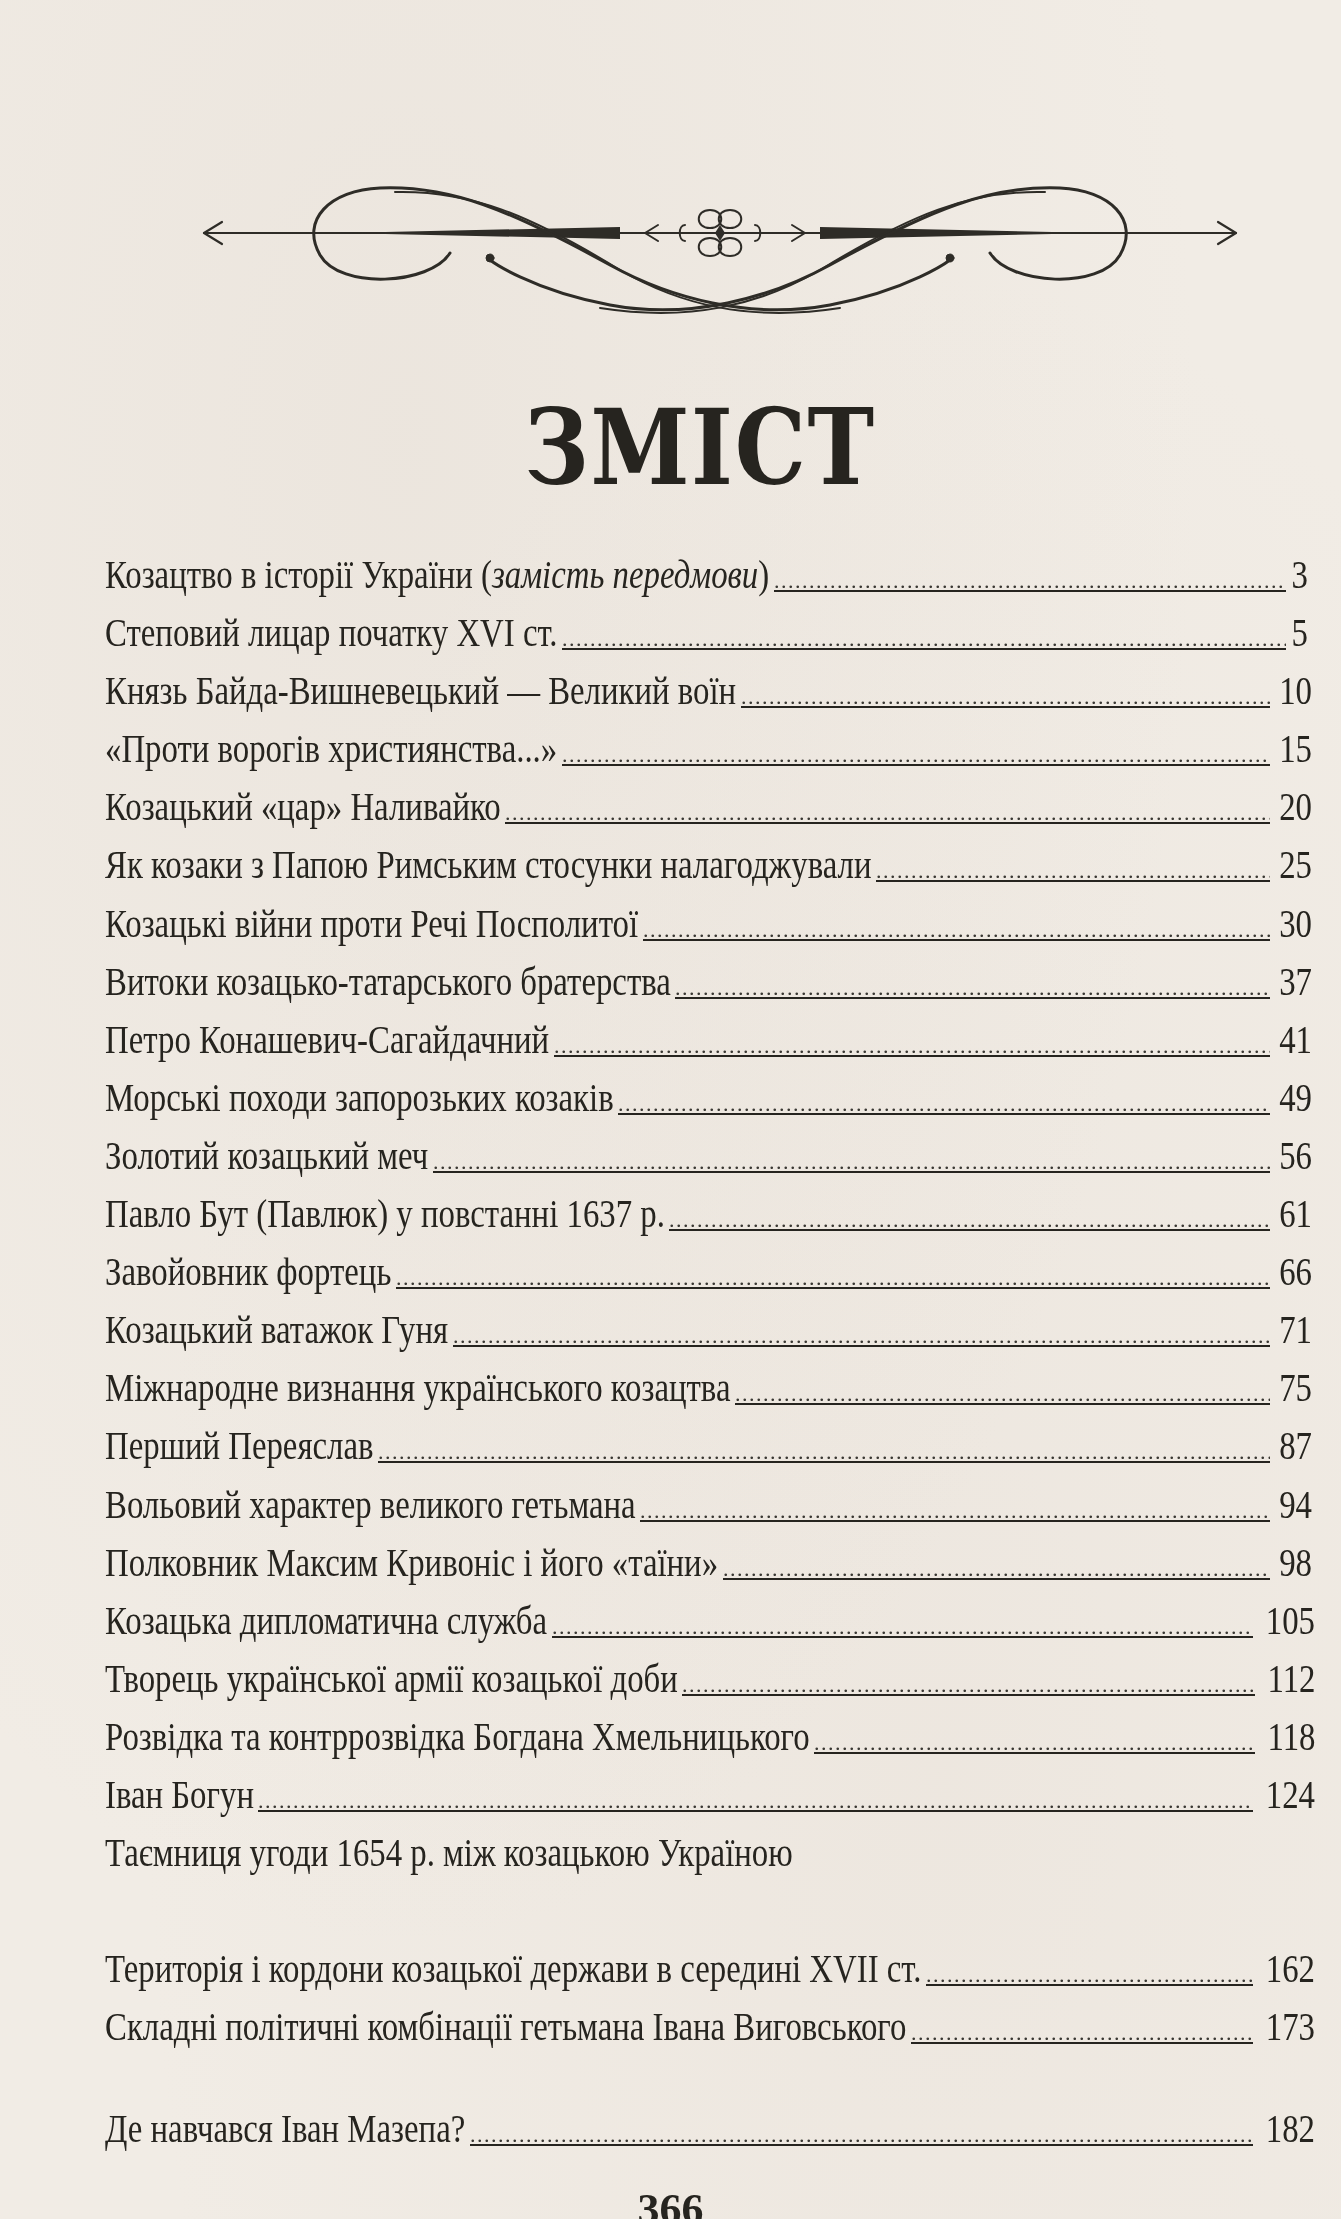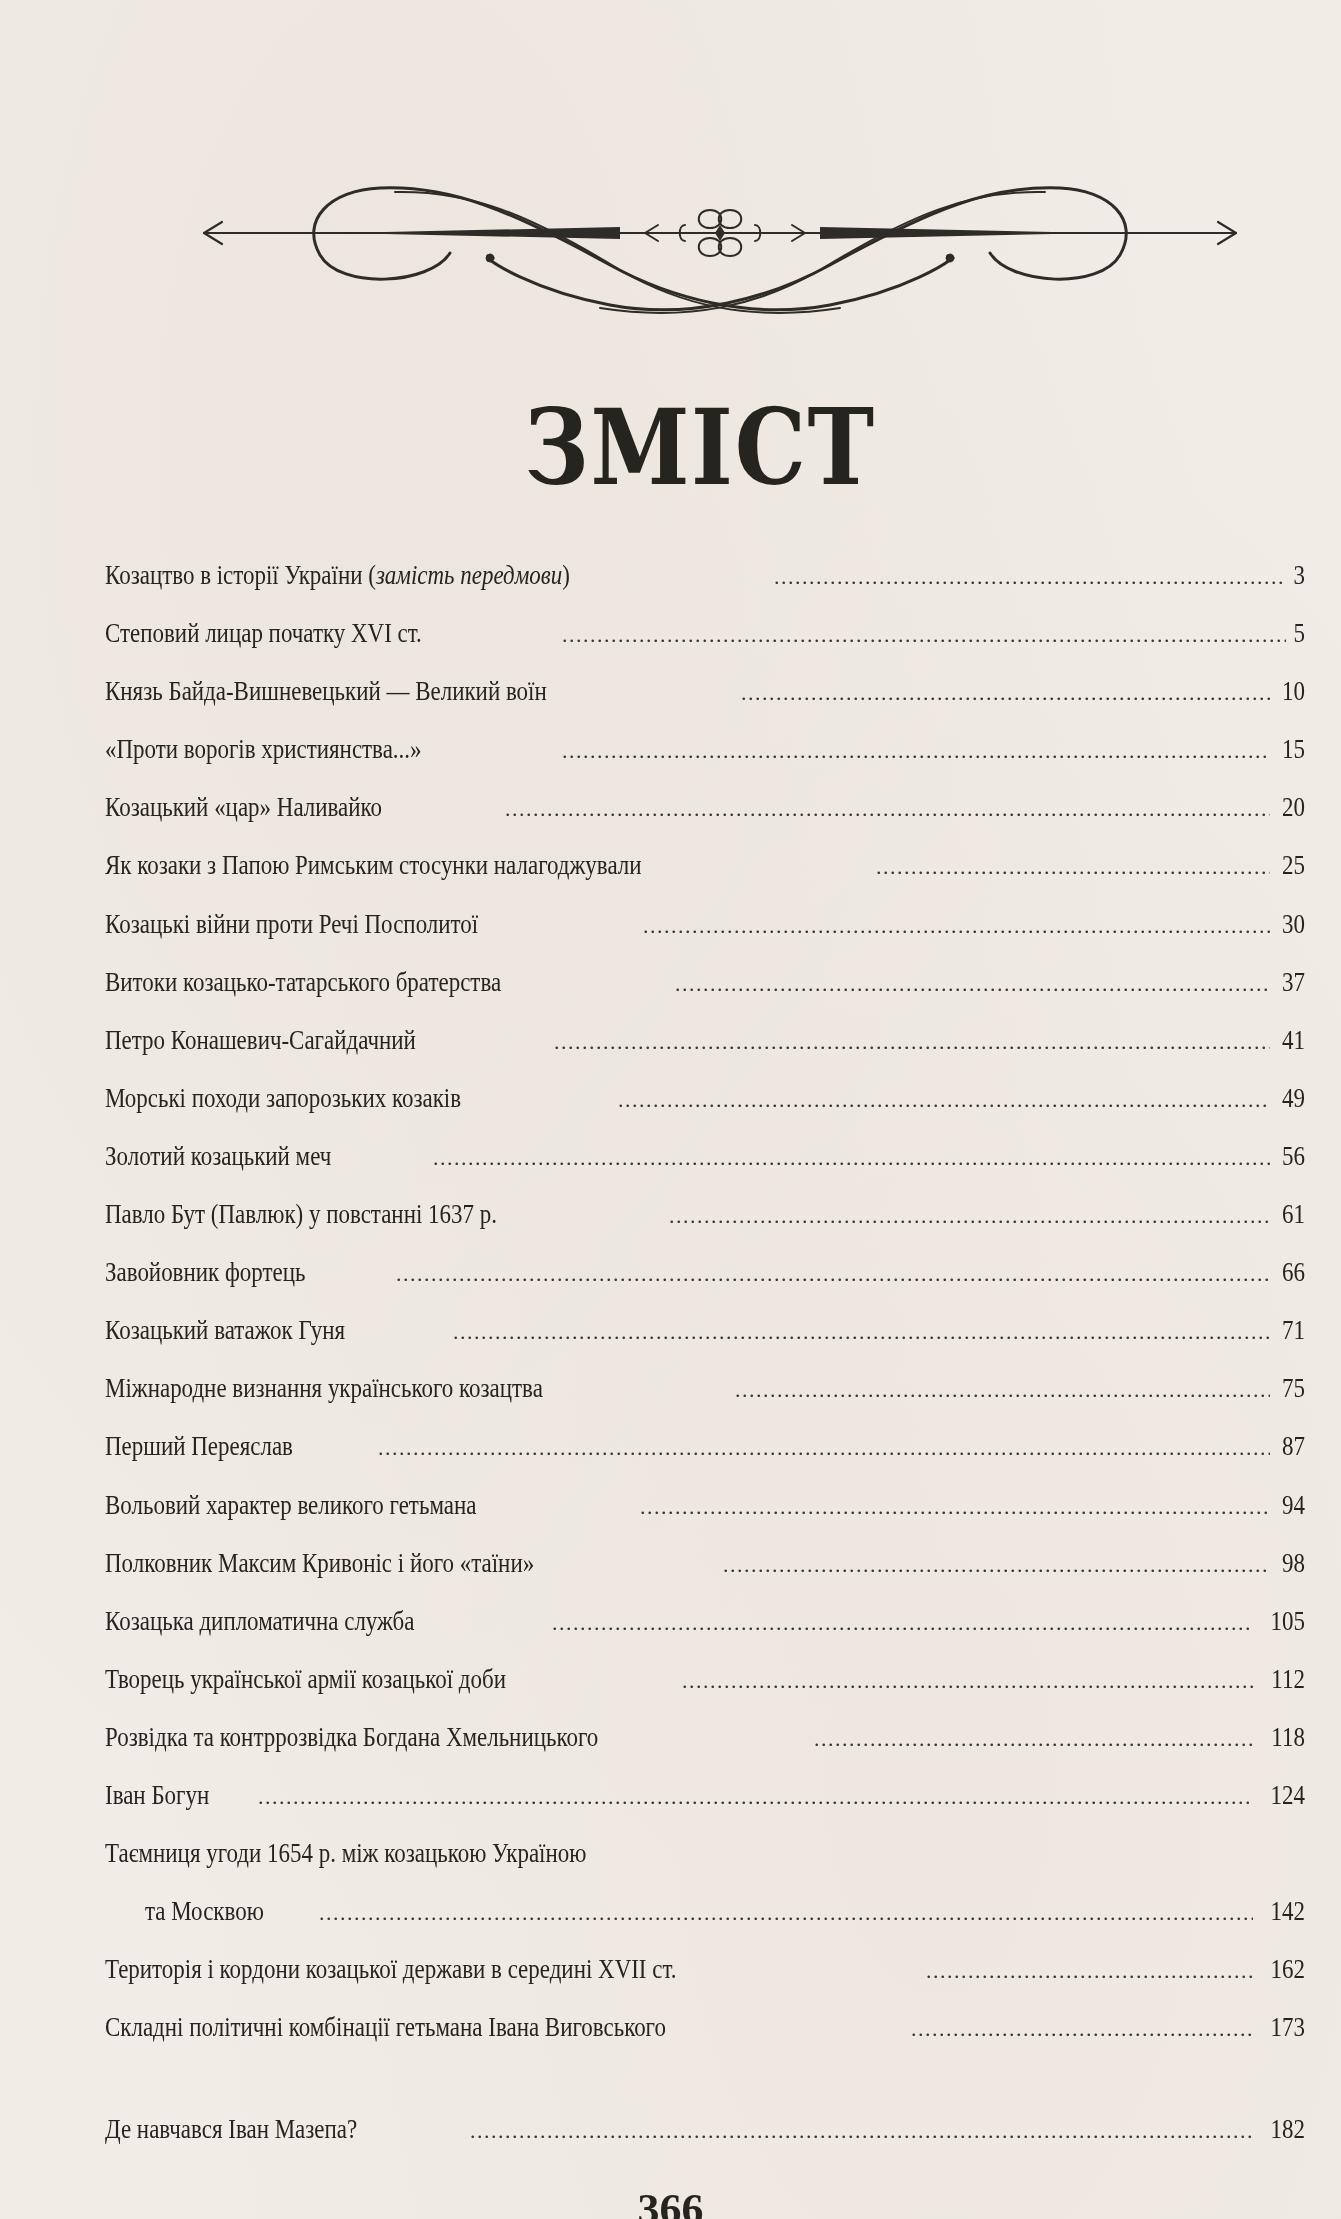--- a/index.html
+++ b/index.html
@@ -30,25 +30,26 @@
     transform: scaleX(0.86);
     transform-origin: 700px 0;
     color: #26241f;
   }
   .toc {
     position: absolute; left: 105px; width: 1200px; top: 546px;
     margin: 0; padding: 0; list-style: none;
   }
   .toc-entry {
     position: relative;
-    font-size: 28px;
+    font-size: 40px;
     line-height: 58.1px;
     height: 58.1px;
     display: flex; align-items: baseline;
     white-space: nowrap;
+    text-decoration: underline;
   }
   .toc-entry.two-line { height: 116.2px; flex-wrap: wrap; }
   .toc-entry .t {
     display: inline-block;
     transform: scaleX(0.82); transform-origin: 0 50%;
   }
   .entry-text {
     flex: 0 0 auto;
     position: relative; z-index: 1;
   }
@@ -219,25 +220,20 @@
       <span class="leader"></span>
       <span class="page-num" style="width: 48px;"><span class="t" style="transform-origin: 100% 50%;">118</span></span>
     </li>
     <li class="toc-entry">
       <span class="entry-text" style="width: 149px;"><span class="t">Іван Богун</span></span>
       <span class="leader"></span>
       <span class="page-num" style="width: 50px;"><span class="t" style="transform-origin: 100% 50%;">124</span></span>
     </li>
     <li class="toc-entry two-line">
       <div class="line1"><span class="entry-text" style="width: 688px;"><span class="t">Таємниця угоди 1654 р. між козацькою Україною</span></span></div>
-      <div class="line2">
-        <span class="entry-text" style="width: 170px;"><span class="t">та Москвою</span></span>
-        <span class="leader"></span>
-        <span class="page-num" style="width: 50px;"><span class="t" style="transform-origin: 100% 50%;">142</span></span>
-      </div>
     </li>
     <li class="toc-entry">
       <span class="entry-text" style="width: 817px;"><span class="t">Територія і кордони козацької держави в середині XVII ст.</span></span>
       <span class="leader"></span>
       <span class="page-num" style="width: 50px;"><span class="t" style="transform-origin: 100% 50%;">162</span></span>
     </li>
     <li class="toc-entry">
       <span class="entry-text" style="width: 802px;"><span class="t">Складні політичні комбінації гетьмана Івана Виговського</span></span>
       <span class="leader"></span>
       <span class="page-num" style="width: 50px;"><span class="t" style="transform-origin: 100% 50%;">173</span></span>

